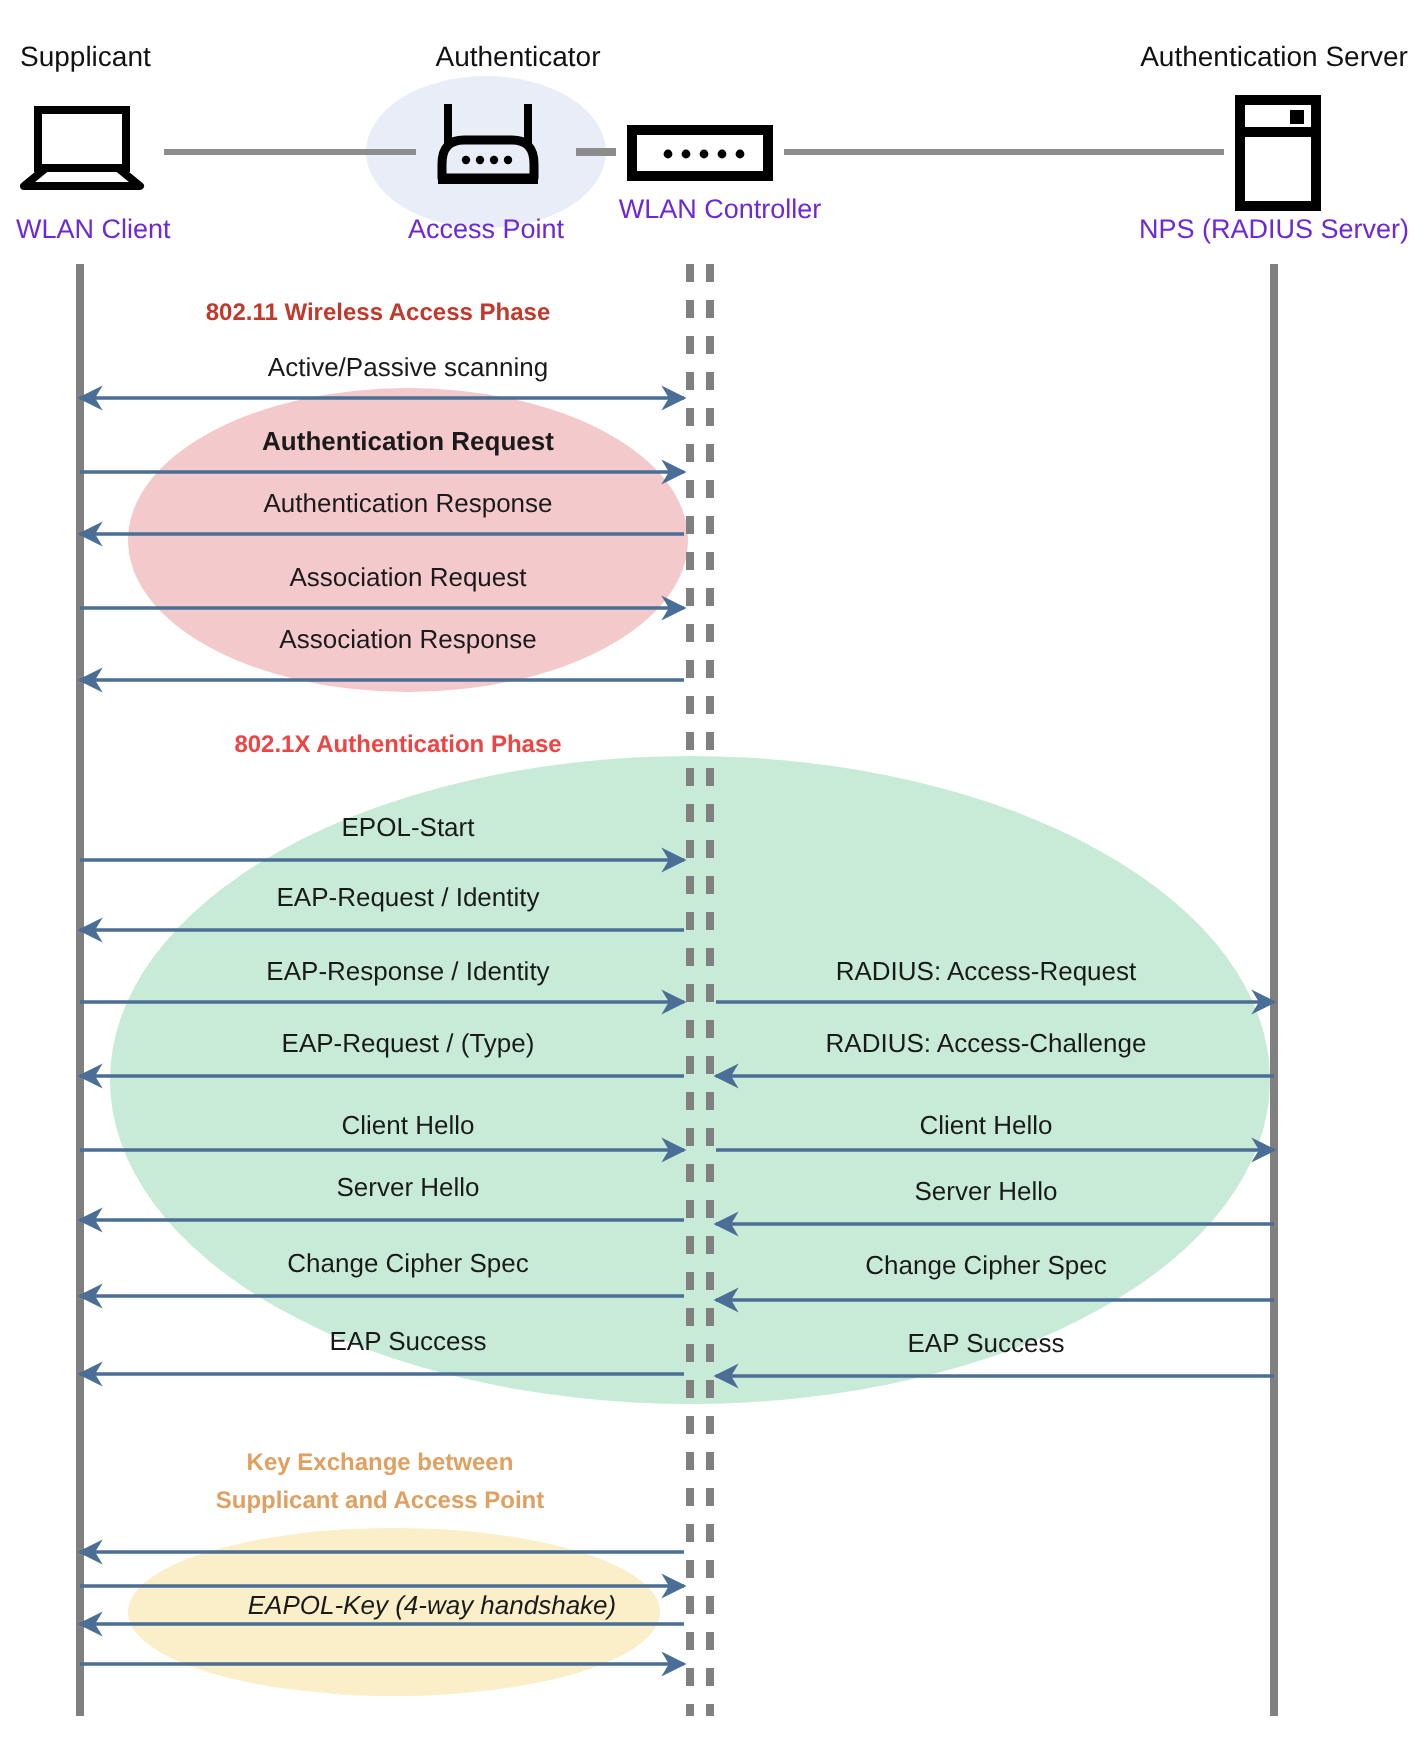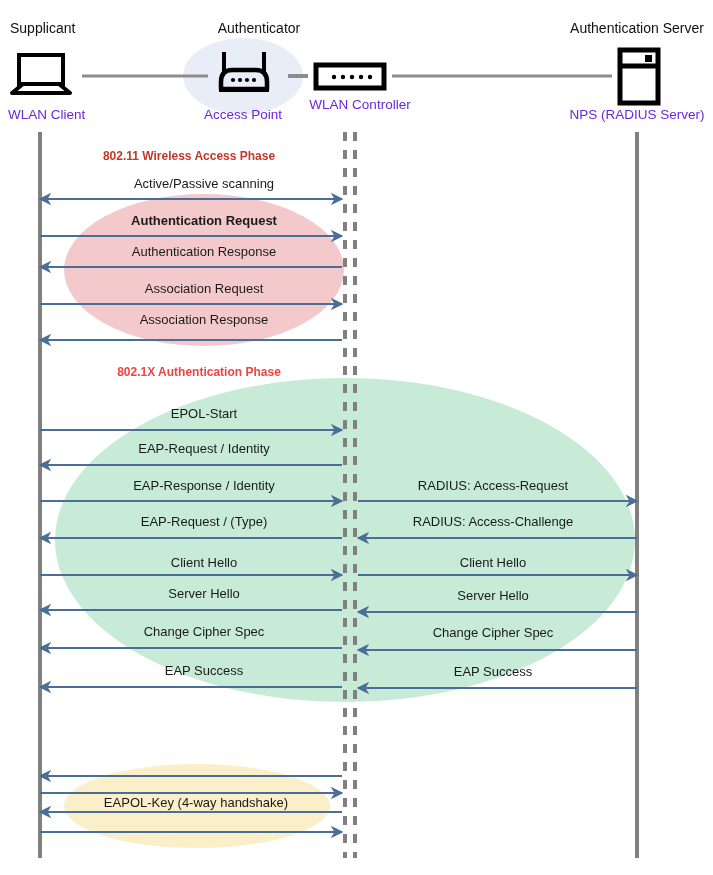--- a/index.html
+++ b/index.html
@@ -132,20 +132,22 @@
 <div class="actor-bot" style="left:8px;top:107px;">WLAN Client</div>
 <div class="actor-bot" style="left:243px;top:107px;transform:translateX(-50%);">Access Point</div>
 <div class="actor-bot" style="left:360px;top:97px;transform:translateX(-50%);">WLAN Controller</div>
 <div class="actor-bot" style="left:637px;top:107px;transform:translateX(-50%);">NPS (RADIUS Server)</div>
 
 <div class="phase-title" style="left:189px;top:147px;transform:translateX(-50%);color:#C0392B;">802.11 Wireless Access Phase</div>
 
 <div class="phase-title" style="left:199px;top:363px;transform:translateX(-50%);color:#ef4444;">802.1X Authentication Phase</div>
 
 <div class="phase-title" style="left:190px;top:722px;transform:translateX(-50%);color:#E0A060;">
+  <div>Key Exchange between</div>
+  <div>Supplicant and Access Point</div>
 </div>
 
 <div id="labels">
     <div class="msg-label" style="left: 204px; top: 176px;">Active/Passive scanning</div>
     <div class="msg-label" style="left: 204px; top: 213px; font-weight: bold;">Authentication Request</div>
     <div class="msg-label" style="left: 204px; top: 244px;">Authentication Response</div>
     <div class="msg-label" style="left: 204px; top: 281px;">Association Request</div>
     <div class="msg-label" style="left: 204px; top: 312px;">Association Response</div>
     <div class="msg-label" style="left: 204px; top: 406px;">EPOL-Start</div>
     <div class="msg-label" style="left: 204px; top: 441px;">EAP-Request / Identity</div>
@@ -154,14 +156,14 @@
     <div class="msg-label" style="left: 204px; top: 555px;">Client Hello</div>
     <div class="msg-label" style="left: 204px; top: 586px;">Server Hello</div>
     <div class="msg-label" style="left: 204px; top: 624px;">Change Cipher Spec</div>
     <div class="msg-label" style="left: 204px; top: 663px;">EAP Success</div>
     <div class="msg-label" style="left: 493px; top: 478px;">RADIUS: Access-Request</div>
     <div class="msg-label" style="left: 493px; top: 514px;">RADIUS: Access-Challenge</div>
     <div class="msg-label" style="left: 493px; top: 555px;">Client Hello</div>
     <div class="msg-label" style="left: 493px; top: 588px;">Server Hello</div>
     <div class="msg-label" style="left: 493px; top: 625px;">Change Cipher Spec</div>
     <div class="msg-label" style="left: 493px; top: 664px;">EAP Success</div>
-    <div class="msg-label" style="left: 196px; top: 795px;">EAPOL-Key (4-way handshake)</div>
+    <div class="msg-label" style="left: 216px; top: 795px; font-style: italic;">EAPOL-Key (4-way handshake)</div>
   </div>
 
 </body></html>

